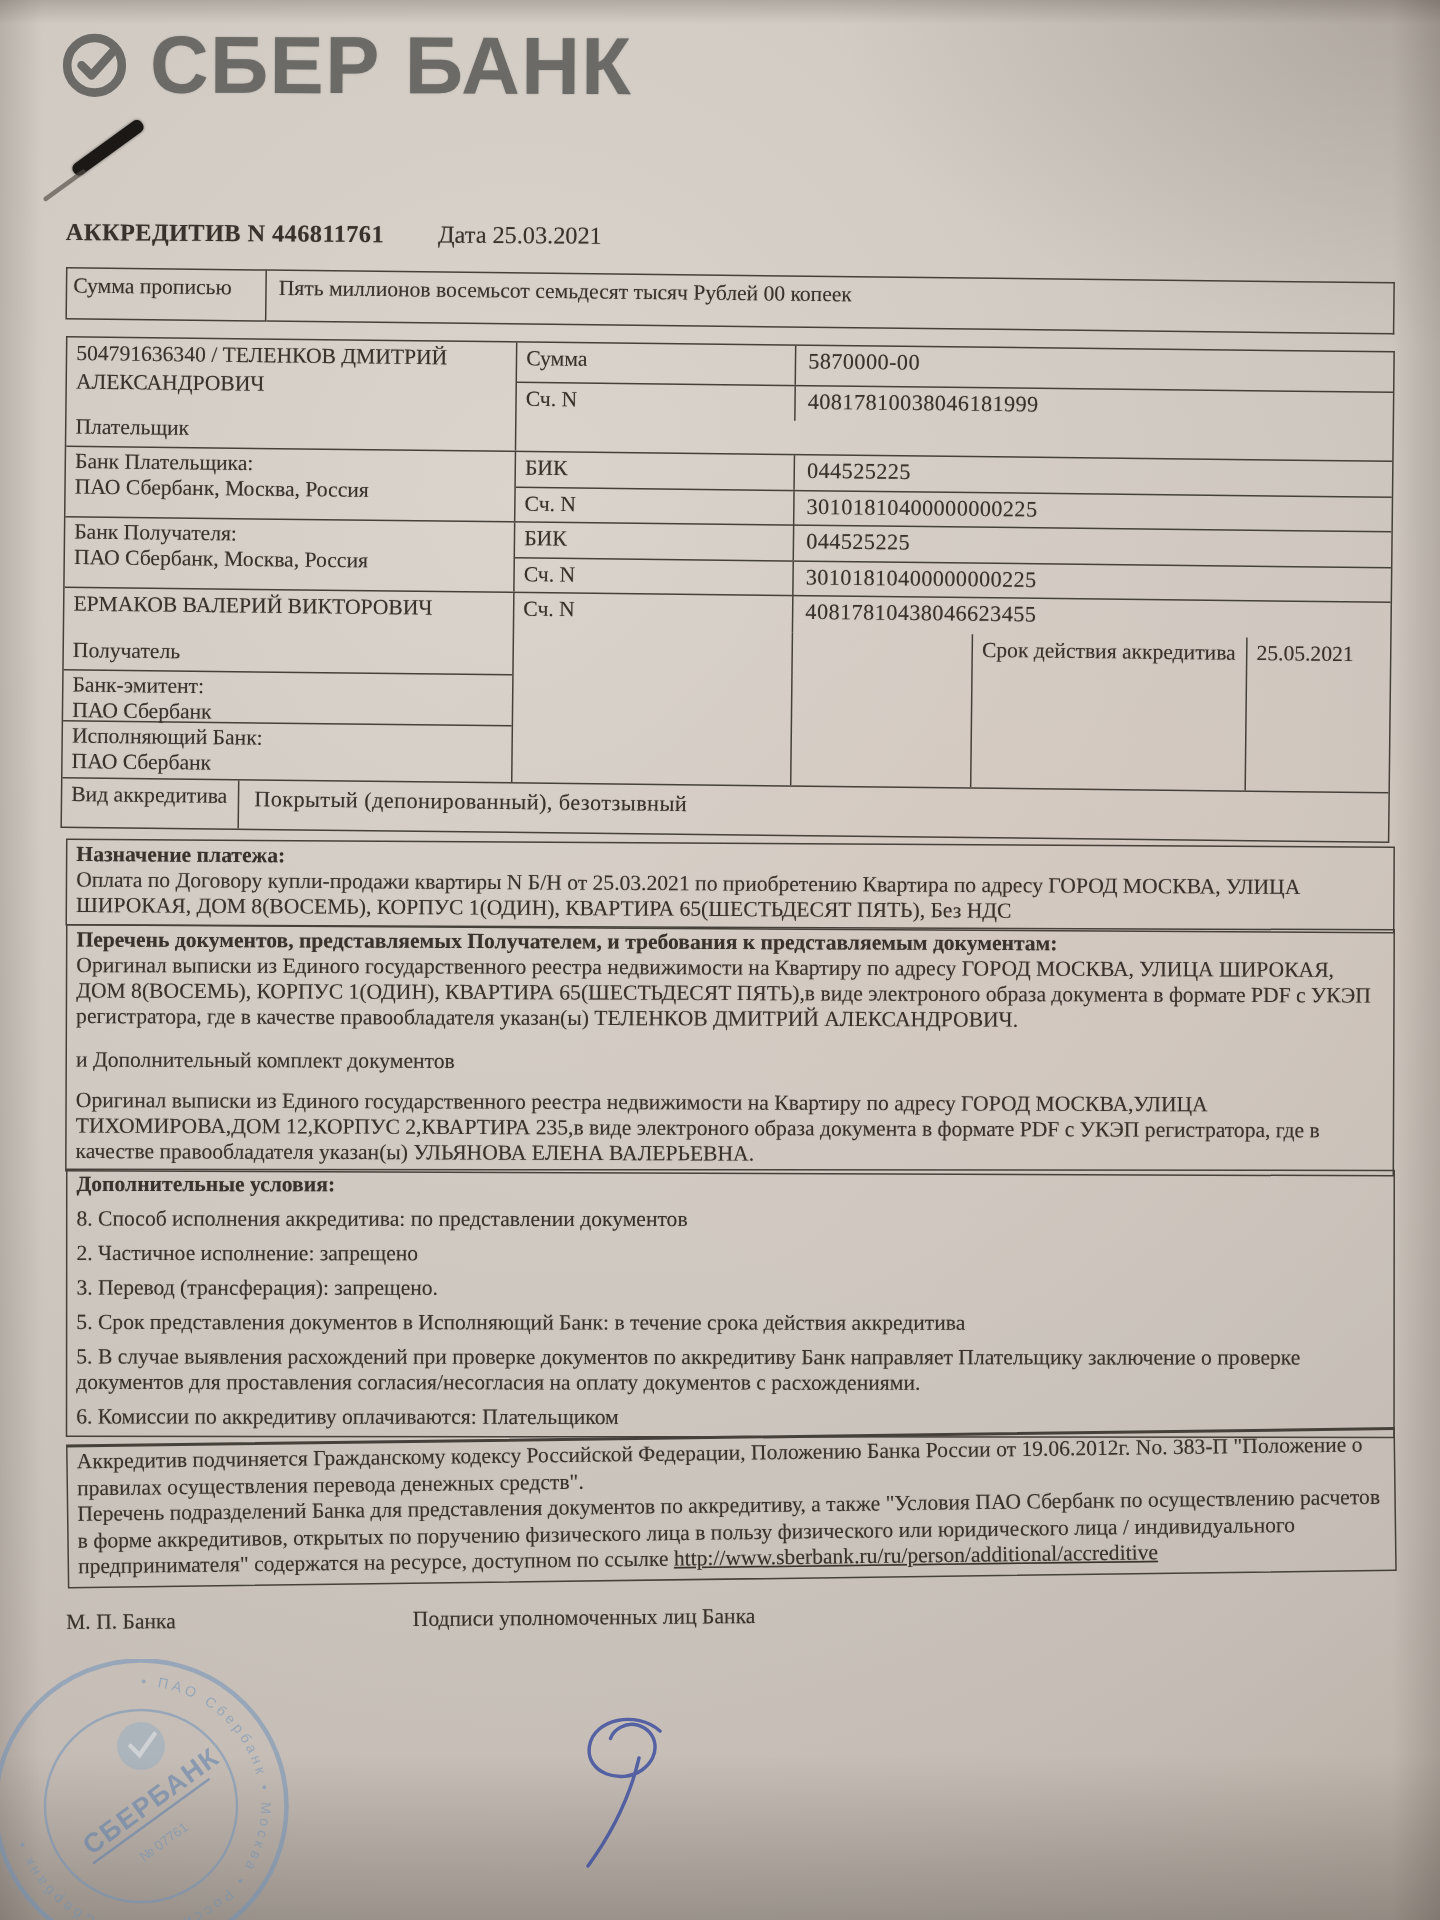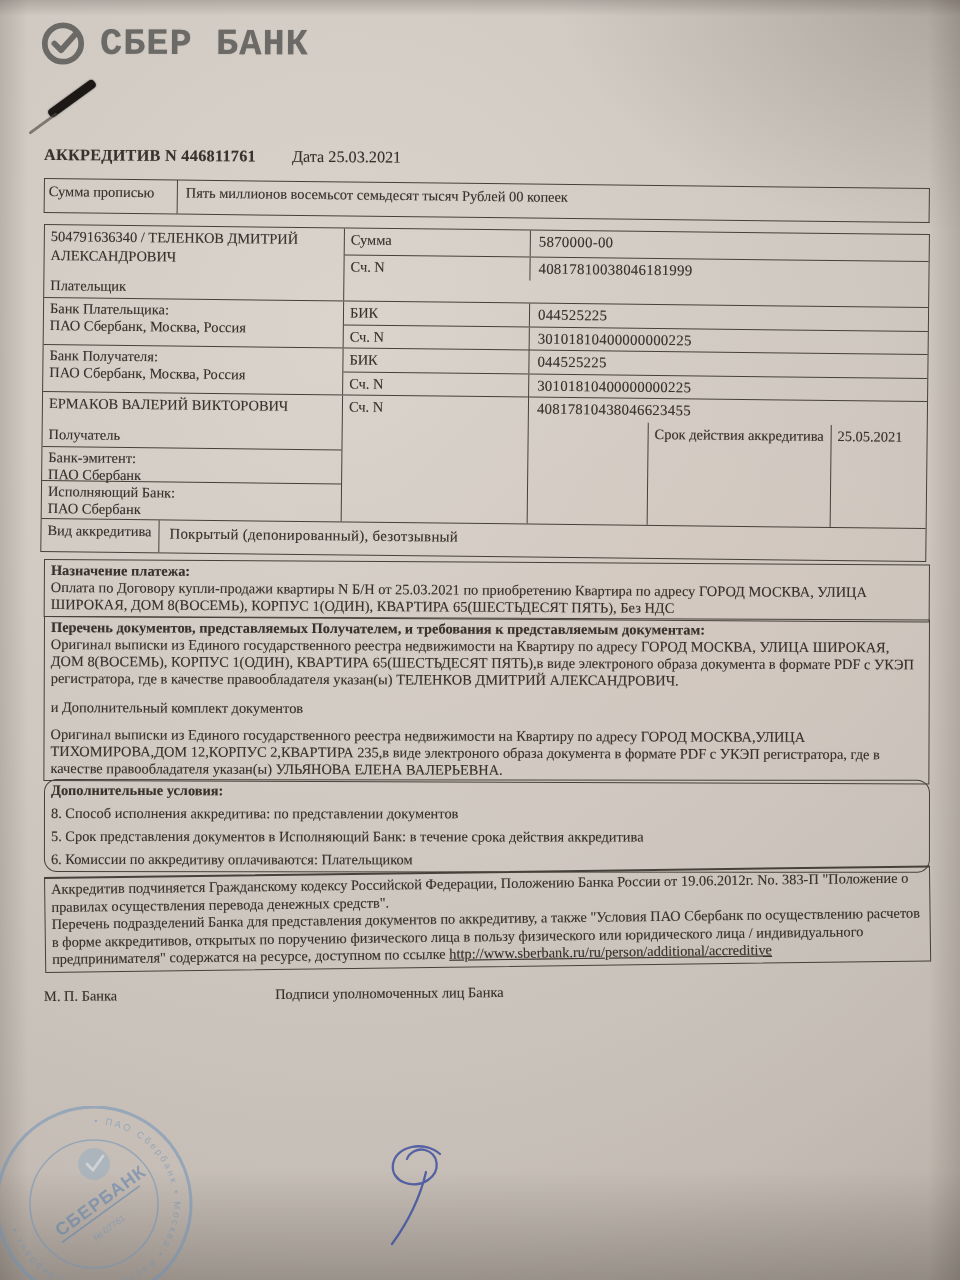--- a/index.html
+++ b/index.html
@@ -12,22 +12,22 @@
       linear-gradient(270deg, rgba(40,32,26,.16) 0, rgba(40,32,26,0) 32px),
       linear-gradient(0deg, rgba(35,28,22,.26) 0, rgba(35,28,22,0) 110px),
       radial-gradient(70% 40% at 72% 46%, rgba(216,197,186,.30), rgba(216,197,186,0) 70%),
       radial-gradient(140% 110% at 36% 26%, #dad4cd 0%, #cfc8c1 38%, #c4bcb4 66%, #aaa197 100%);
   }
   .doc{position:absolute;inset:0;padding:0 30px 0 44px;color:#39322c;
        font-family:"Liberation Serif","DejaVu Serif",serif;font-size:14.4px;line-height:19px;
        text-shadow:0 0 .7px rgba(60,48,38,.40);}
   .brand{display:flex;align-items:center;gap:14px;margin:22px 0 0 -4px;transform:rotate(.2deg);}
   .logo-circle{width:46px;height:46px;display:block;}
-  .logo-text{font-family:Liberation Mono, monospace;font-weight:700;
-             font-size:37px;letter-spacing:1px;color:#6b6a66;text-shadow:0 0 1px rgba(90,88,84,.5);}
+  .logo-text{font-family:Liberation Sans, sans-serif;font-weight:700;
+             font-size:54px;letter-spacing:1px;color:#6b6a66;text-shadow:0 0 1px rgba(90,88,84,.5);}
   .pen-mark{position:absolute;left:0;top:0;}
   .pm1{position:absolute;left:44px;top:94px;width:56px;height:9px;background:#1b1815;
        border-radius:4px;transform:rotate(-36deg);box-shadow:0 0 2px rgba(20,18,15,.6);}
   .pm2{position:absolute;left:26px;top:122px;width:34px;height:3px;background:rgba(80,74,68,.65);
        border-radius:2px;transform:rotate(-36deg);}
   .title-row{margin-top:78px;transform:rotate(.4deg);transform-origin:0 0;font-size:16.2px;}
   .doc-title{font-weight:700;letter-spacing:.3px;}
   .doc-date{margin-left:36px;}
   :root{--line:#46403a;}
   .sum-row{margin-top:13px;display:flex;height:35px;transform:rotate(.65deg);transform-origin:0 0;}
@@ -49,21 +49,21 @@
   .acell.last{border-bottom:none;flex:1;}
   .twolines{line-height:16.5px;justify-content:flex-start;}
   .rstack{flex:1;display:flex;flex-direction:column;}
   .rregion{display:flex;flex:1;}
   .rcol{border-right:1.4px solid var(--line);padding:2px 6px;box-sizing:border-box;}
   .rcol.last{border-right:none;flex:1;}
   .box{border:1.4px solid var(--line);padding:2px 6px 3px;line-height:17px;transform-origin:0 0;}
   .b-title{font-weight:700;}
   .tilt-p{transform:rotate(.35deg);margin-top:7px;}
   .tilt-d{transform:rotate(.22deg);margin-top:-1.4px;}
-  .tilt-c{transform:rotate(.05deg);margin-top:-1.4px;border-radius:13px;}
+  .tilt-c{transform:rotate(.05deg);margin-top:-1.4px;}
   .cond{margin-top:6px;}
   .sp-a{margin-top:12px;}
   .sp-b{margin-top:10px;}
   .footer-box{margin-top:5px;transform:rotate(-.75deg);line-height:17.5px;border-top-width:2px;}
   .link{text-decoration:underline;}
   .sign-row{margin-top:14px;display:flex;transform:rotate(-.5deg);transform-origin:0 0;}
   .sig-lab{margin-left:158px;}
   .stamp{position:absolute;left:-28px;top:1106px;filter:blur(.45px);}
   .signature{position:absolute;left:378px;top:1138px;}
 </style>
@@ -191,21 +191,24 @@
     <div class="box tilt-d">
       <div class="b-title">Перечень документов, представляемых Получателем, и требования к представляемым документам:</div>
       <div>Оригинал выписки из Единого государственного реестра недвижимости на Квартиру по адресу ГОРОД МОСКВА, УЛИЦА ШИРОКАЯ, ДОМ 8(ВОСЕМЬ), КОРПУС 1(ОДИН), КВАРТИРА 65(ШЕСТЬДЕСЯТ ПЯТЬ),в виде электроного образа документа в формате PDF с УКЭП регистратора, где в качестве правообладателя указан(ы) ТЕЛЕНКОВ ДМИТРИЙ АЛЕКСАНДРОВИЧ.</div>
       <div class="sp-a">и Дополнительный комплект документов</div>
       <div class="sp-b">Оригинал выписки из Единого государственного реестра недвижимости на Квартиру по адресу ГОРОД МОСКВА,УЛИЦА ТИХОМИРОВА,ДОМ 12,КОРПУС 2,КВАРТИРА 235,в виде электроного образа документа в формате PDF с УКЭП регистратора, где в качестве правообладателя указан(ы) УЛЬЯНОВА ЕЛЕНА ВАЛЕРЬЕВНА.</div>
     </div>
 
     <div class="box tilt-c">
       <div class="b-title">Дополнительные условия:</div>
       <div class="cond">8. Способ исполнения аккредитива: по представлении документов</div>
+      <div class="cond">2. Частичное исполнение: запрещено</div>
+      <div class="cond">3. Перевод (трансферация): запрещено.</div>
       <div class="cond">5. Срок представления документов в Исполняющий Банк: в течение срока действия аккредитива</div>
+      <div class="cond">5. В случае выявления расхождений при проверке документов по аккредитиву Банк направляет Плательщику заключение о проверке документов для проставления согласия/несогласия на оплату документов с расхождениями.</div>
       <div class="cond">6. Комиссии по аккредитиву оплачиваются: Плательщиком</div>
     </div>
 
     <div class="box footer-box">
       <div>Аккредитив подчиняется Гражданскому кодексу Российской Федерации, Положению Банка России от 19.06.2012г. No. 383-П "Положение о правилах осуществления перевода денежных средств".</div>
       <div><span>Перечень подразделений Банка для представления документов по аккредитиву, а также "Условия ПАО Сбербанк по осуществлению расчетов в форме аккредитивов, открытых по поручению физического лица в пользу физического или юридического лица / индивидуального предпринимателя" содержатся на ресурсе, доступном по ссылке </span><span class="link">http://www.sberbank.ru/ru/person/additional/accreditive</span></div>
     </div>
 
     <div class="sign-row">
       <span>М. П. Банка</span>

